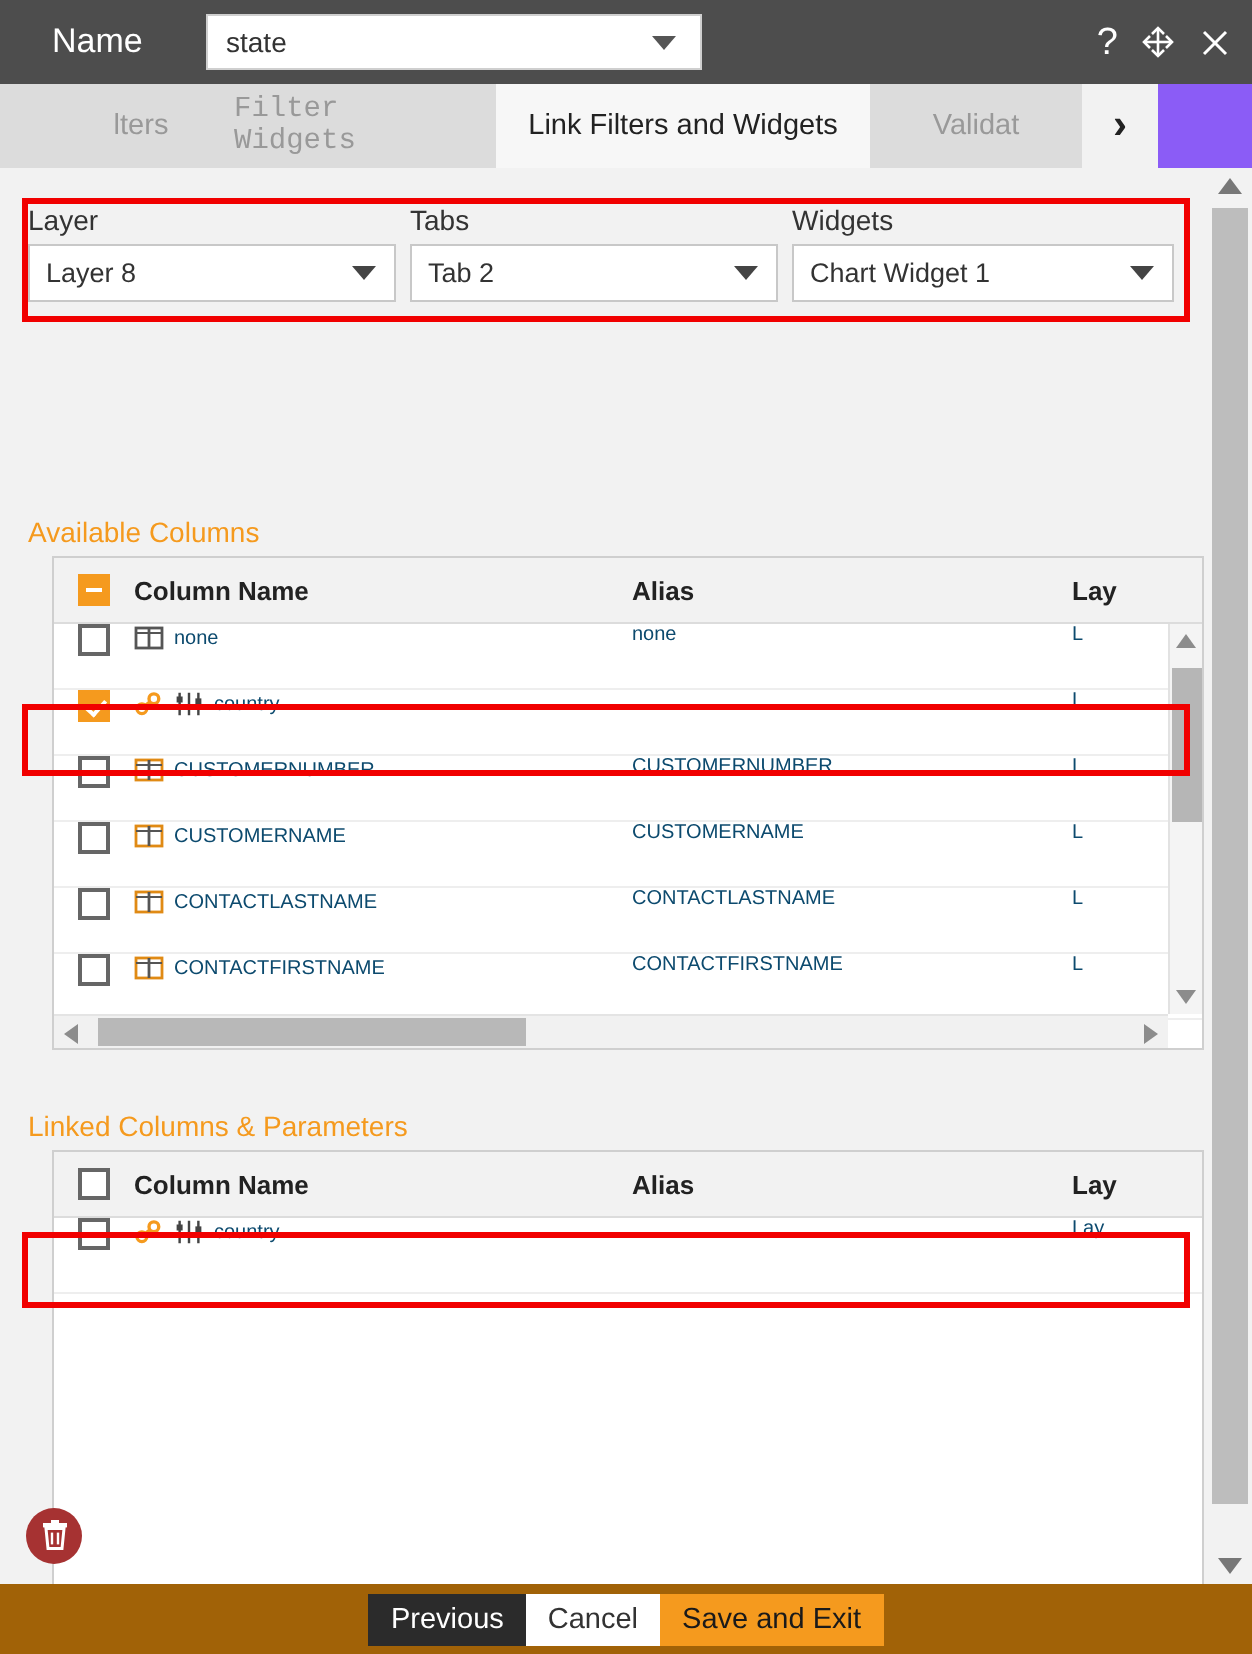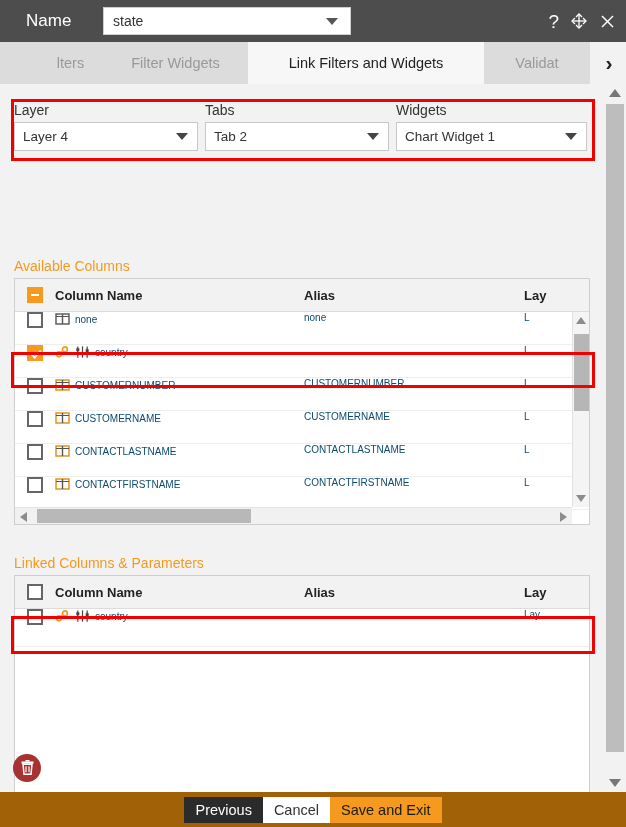--- a/index.html
+++ b/index.html
@@ -148,20 +148,21 @@
   #avail-title { left: 14px; top: 160px; }
   #linked-title { left: 14px; top: 457px; }
 
   
   .table-wrap {
     position: absolute;
     background: #ffffff;
     border: 1px solid #cfcfcf;
     box-sizing: border-box;
     overflow: hidden;
+    margin-left: 12px;
   }
   #avail-table { left: 14px; top: 180px; width: 576px; height: 247px; }
   #linked-table { left: 14px; top: 477px; width: 576px; height: 245px; }
 
   .thead {
     height: 33px;
     background: #f2f2f2;
     display: flex; align-items: center;
     border-bottom: 1px solid #dcdcdc;
     font-weight: bold;
@@ -343,34 +344,34 @@
           <line x1="3" y1="3" x2="14" y2="14"></line>
           <line x1="14" y1="3" x2="3" y2="14"></line>
         </g>
     </svg>
   </div>
 </div>
 
 <div class="tabbar">
   <div class="tab-arrow">‹</div>
   <div class="tab clipped-left" style="width:105px;">lters</div>
-  <div class="tab" style="width:145px;">Filter Widgets</div>
-  <div class="tab active" style="width:236px;">Link Filters and Widgets</div>
+  <div class="tab" style="width:145px;font-family:Liberation Mono, monospace;">Filter Widgets</div>
+  <div class="tab active" style="width:187px;">Link Filters and Widgets</div>
   <div class="tab" style="width:106px;">Validat</div>
   <div class="tab-arrow">›</div>
 </div>
 
 <div class="body">
  <div class="content">
 
   <div class="selector-row">
     <div class="sel-group">
       <span class="sel-label">Layer</span>
       <div class="sel-box">
-        <span class="val">Layer 4</span>
+        <span class="val">Layer 8</span>
         <span class="caret"></span>
       </div>
     </div>
     <div class="sel-group">
       <span class="sel-label">Tabs</span>
       <div class="sel-box">
         <span class="val">Tab 2</span>
         <span class="caret"></span>
       </div>
     </div>

